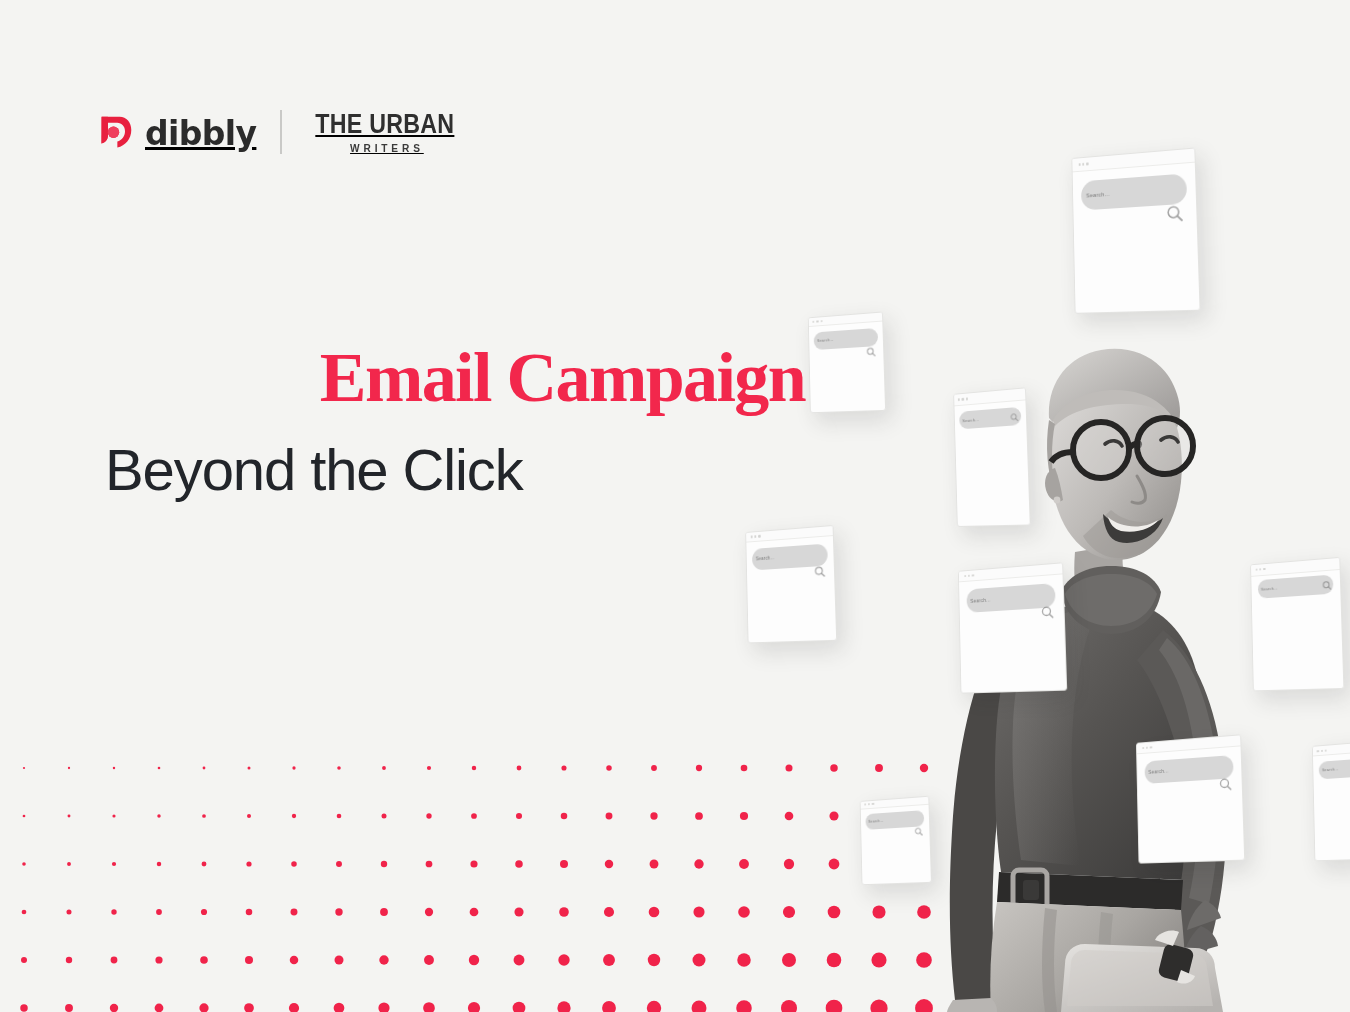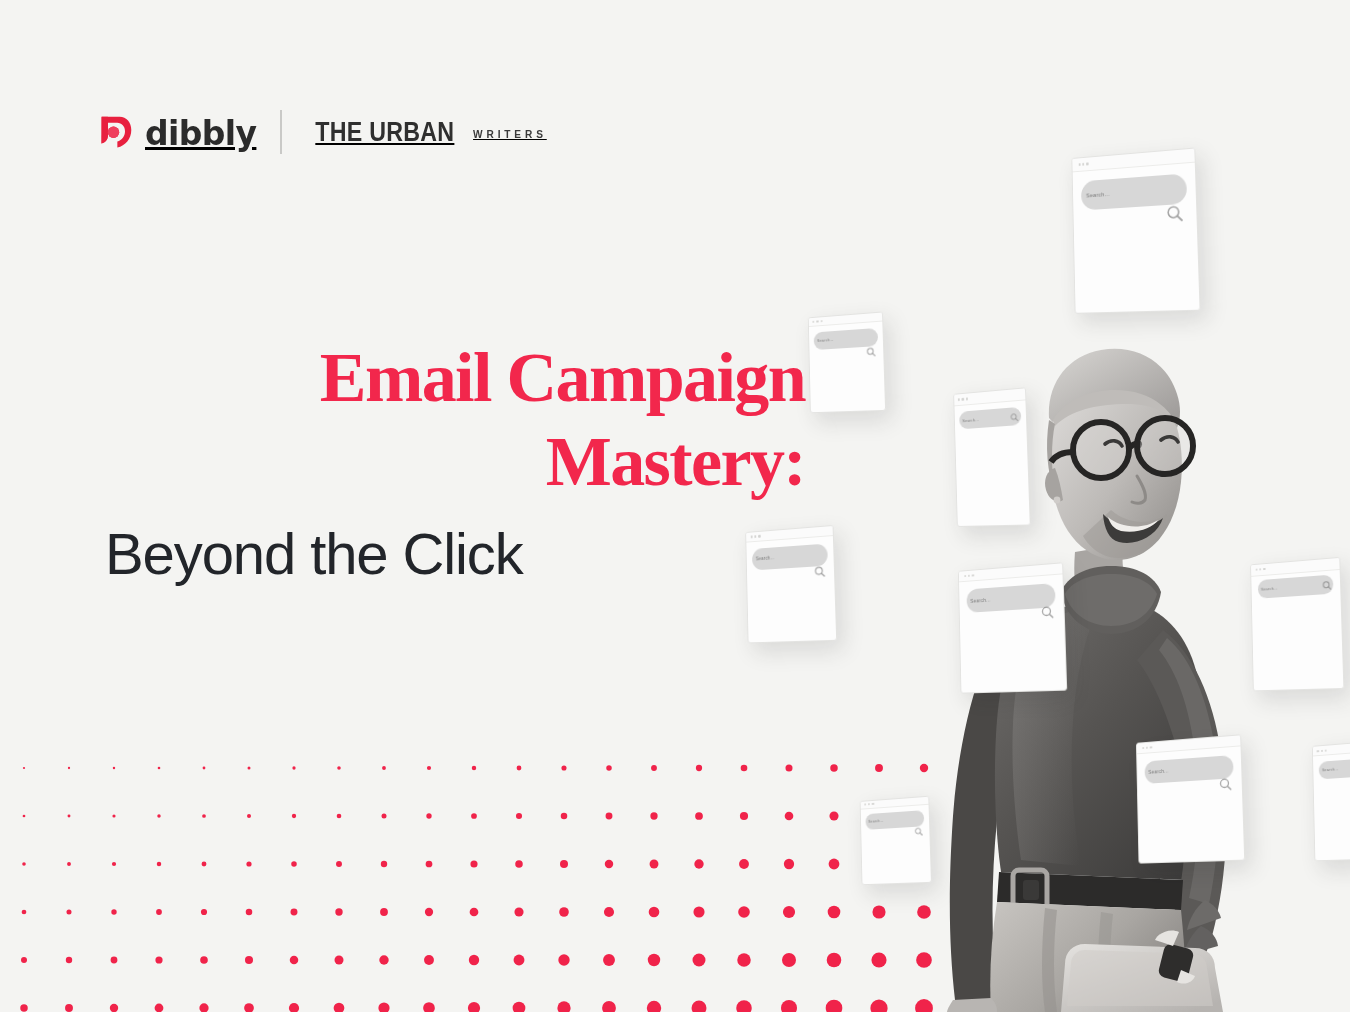--- a/index.html
+++ b/index.html
@@ -30,21 +30,21 @@
     font-family:"DejaVu Sans", sans-serif;
     font-size:33px; font-weight:700;
     color:#2b2b2b; letter-spacing:-0.6px;
     margin-left:11px; line-height:1;
     position:relative; top:1px;
   }
   .logo-divider {
     width:1.5px; height:44px; background:#c9c9c7;
     margin:0 22px 0 24px;
   }
-  .tuw { display:flex; flex-direction:row; align-items:center; }
+  .tuw { display:flex; flex-direction:column; align-items:center; }
   .tuw-top {
     font-family:"Liberation Sans Narrow","Liberation Sans", sans-serif;
     font-weight:700; font-size:27px; color:#2f2f2f;
     letter-spacing:0.3px; line-height:1;
     transform:scaleX(0.86); transform-origin:center;
     white-space:nowrap;
   }
   .tuw-bot {
     font-family:"Liberation Sans Narrow","Liberation Sans", sans-serif;
     font-weight:700; font-size:11px; color:#3a3a3a;
@@ -327,21 +327,20 @@
     <span class="logo-divider"></span>
 
     <span class="tuw">
       <span class="tuw-top">THE URBAN</span>
       <span class="tuw-bot">WRITERS</span>
     </span>
   </div>
 
   <div class="headline">
     <div class="line">Email Campaign</div>
-    <div class="line">Mastery:</div>
     <div class="subhead">Beyond the Click</div>
   </div>
 
   <div class="card" id="card-1">
     <div class="card-titlebar">
       <span class="card-dot"></span>
       <span class="card-dot"></span>
       <span class="card-dot"></span>
     </div>
     <div class="card-body">

